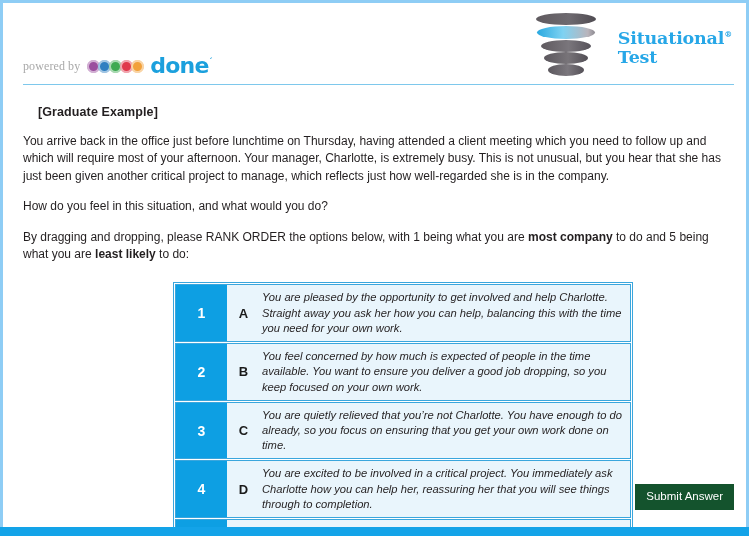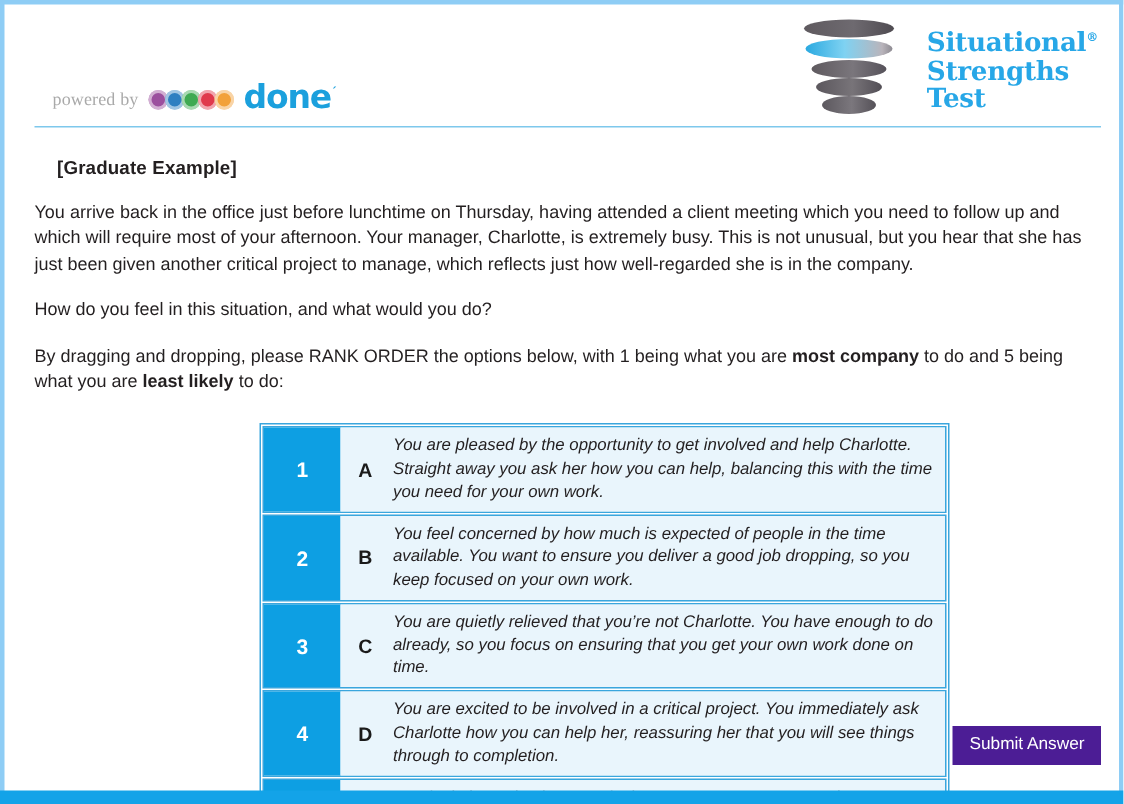--- a/index.html
+++ b/index.html
@@ -34,21 +34,21 @@
   .header-rule {
     position: absolute;
     left: 20px; right: 12px;
     top: 81px;
     height: 1px;
     background: #7ec8ec;
   }
 
   .powered {
     position: absolute;
-    left: 32px;
+    left: 20px;
     top: 52px;
     display: flex;
     align-items: center;
     gap: 7px;
   }
   .powered-label {
     font-size: 12px;
     color: #a9a9a9;
     font-family: "Liberation Serif", serif;
     letter-spacing: .1px;
@@ -198,21 +198,21 @@
   .footer {
     position: absolute;
     left: 0; right: 0;
     bottom: 0;
     height: 56px;
   }
   .submit-btn {
     position: absolute;
     right: 12px;
     top: 4px;
-    background: #4c1d95;
+    background: #14532d;
     color: #ffffff;
     border: none;
     font-family: "Liberation Sans", sans-serif;
     font-size: 11.5px;
     padding: 6px 11px 7px 11px;
     cursor: pointer;
     line-height: 1.1;
   }
   .bottom-bar {
     position: absolute;
@@ -244,21 +244,20 @@
     <div class="brand">
       <div class="funnel">
         <i class="f1"></i>
         <i class="f2"></i>
         <i class="f3"></i>
         <i class="f4"></i>
         <i class="f5"></i>
       </div>
       <div class="brand-text">
         <div><span>Situational</span><span class="reg">®</span></div>
-        <div>Strengths</div>
         <div>Test</div>
       </div>
     </div>
 
     <div class="header-rule"></div>
   </div>
 
   <div class="content">
 
     <div class="section-title">[Graduate Example]</div>

